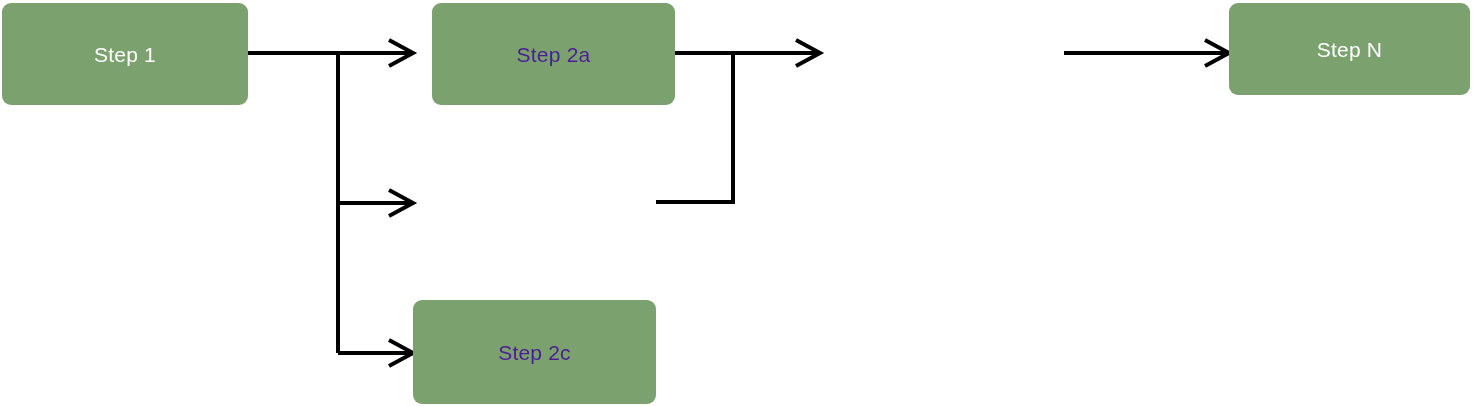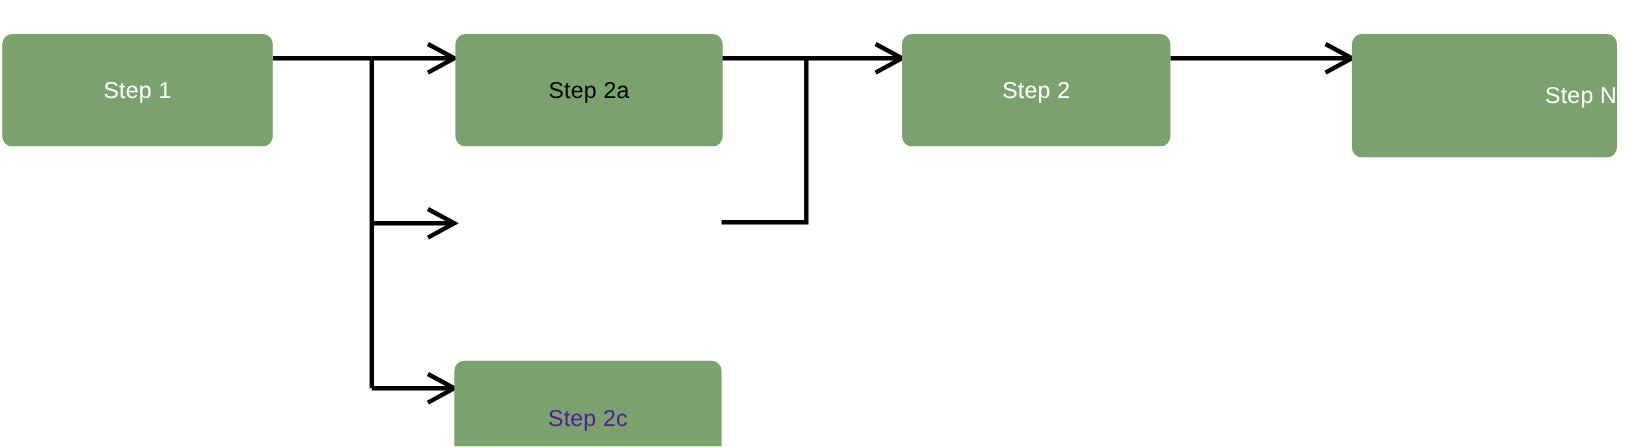--- a/index.html
+++ b/index.html
@@ -23,21 +23,20 @@
     border-radius: 9px;
     display: flex;
     align-items: center;
     justify-content: center;
     color: #ffffff;
     font-size: 21px;
     font-family: "Liberation Sans", sans-serif;
     letter-spacing: 0.2px;
     line-height: 1;
     user-select: none;
-    margin-top: 28px;
   }
   .node-label {
     pointer-events: none;
   }
   #edges {
     position: absolute;
     left: 0;
     top: 0;
     width: 1477px;
     height: 406px;
@@ -82,30 +81,27 @@
     <path class="arrow-head" d="M 796 40 L 820 53 L 796 66" style="stroke: rgb(0, 0, 0);"></path>
 
     <path class="edge-line" d="M 1064 53 L 1227 53" style="stroke: rgb(0, 0, 0);"></path>
     <path class="arrow-head" d="M 1205 40 L 1229 53 L 1205 66" style="stroke: rgb(0, 0, 0);"></path>
   </svg>
 
   <div class="node" style="left: 2px; top: 3px; width: 246px; height: 102px; background: rgb(123, 162, 110); color: rgb(255, 255, 255);">
     <span class="node-label">Step 1</span>
   </div>
 
-  <div class="node" style="left: 414px; top: 3px; width: 243px; height: 102px; background: rgb(123, 162, 110); color: #000000;">
+  <div class="node" style="left: 432px; top: 3px; width: 243px; height: 102px; background: rgb(123, 162, 110); color: #4c1d95;">
     <span class="node-label">Step 2a</span>
   </div>
 
 
   <div class="node" style="left: 413px; top: 300px; width: 243px; height: 104px; background: rgb(123, 162, 110); color: #4c1d95;">
     <span class="node-label">Step 2c</span>
   </div>
 
-  <div class="node" style="left: 820px; top: 3px; width: 244px; height: 102px; background: rgb(123, 162, 110); color: rgb(255, 255, 255);">
-    <span class="node-label">Step 2</span>
-  </div>
 
-  <div class="node" style="left: 1229px; top: 3px; width: 241px; height: 112px; background: rgb(123, 162, 110); color: rgb(255, 255, 255); justify-content: flex-end;">
+  <div class="node" style="left: 1229px; top: 3px; width: 241px; height: 92px; background: rgb(123, 162, 110); color: rgb(255, 255, 255);">
     <span class="node-label">Step N</span>
   </div>
 
 </div>
 
 </body></html>

